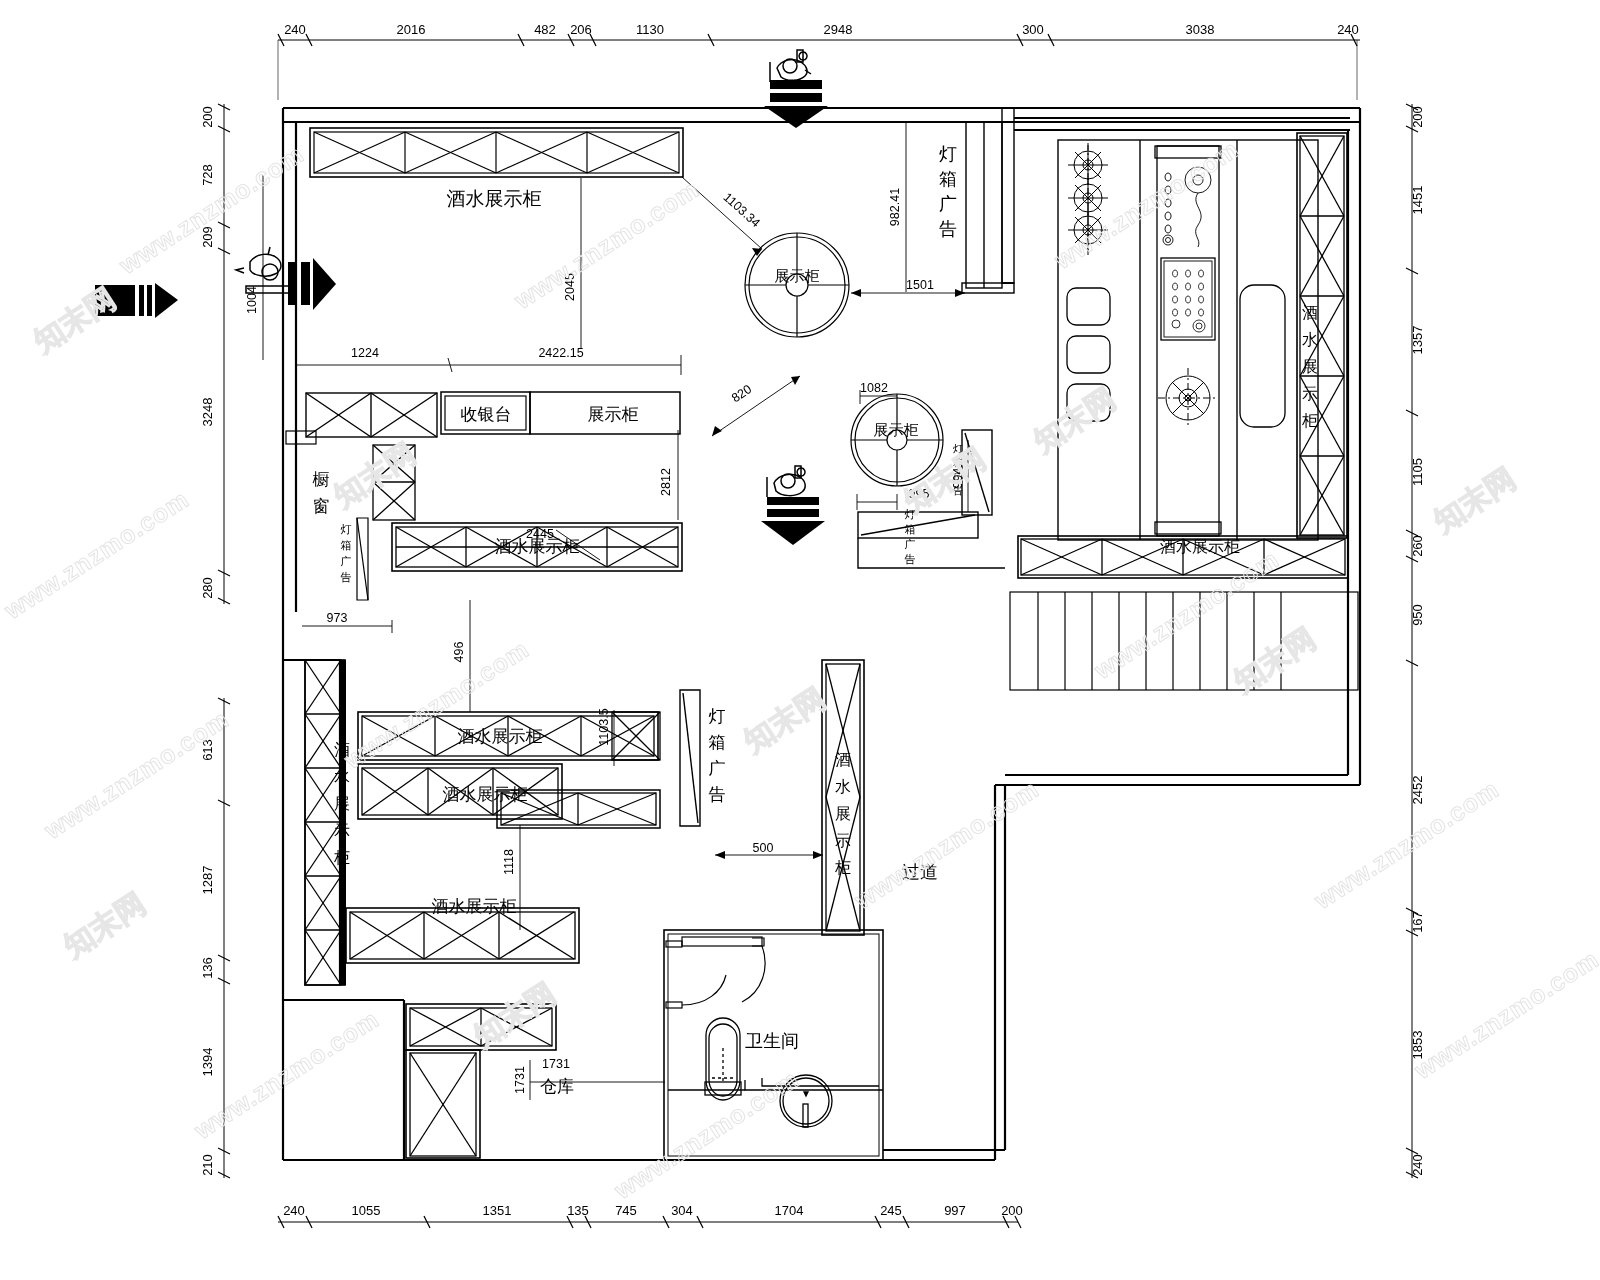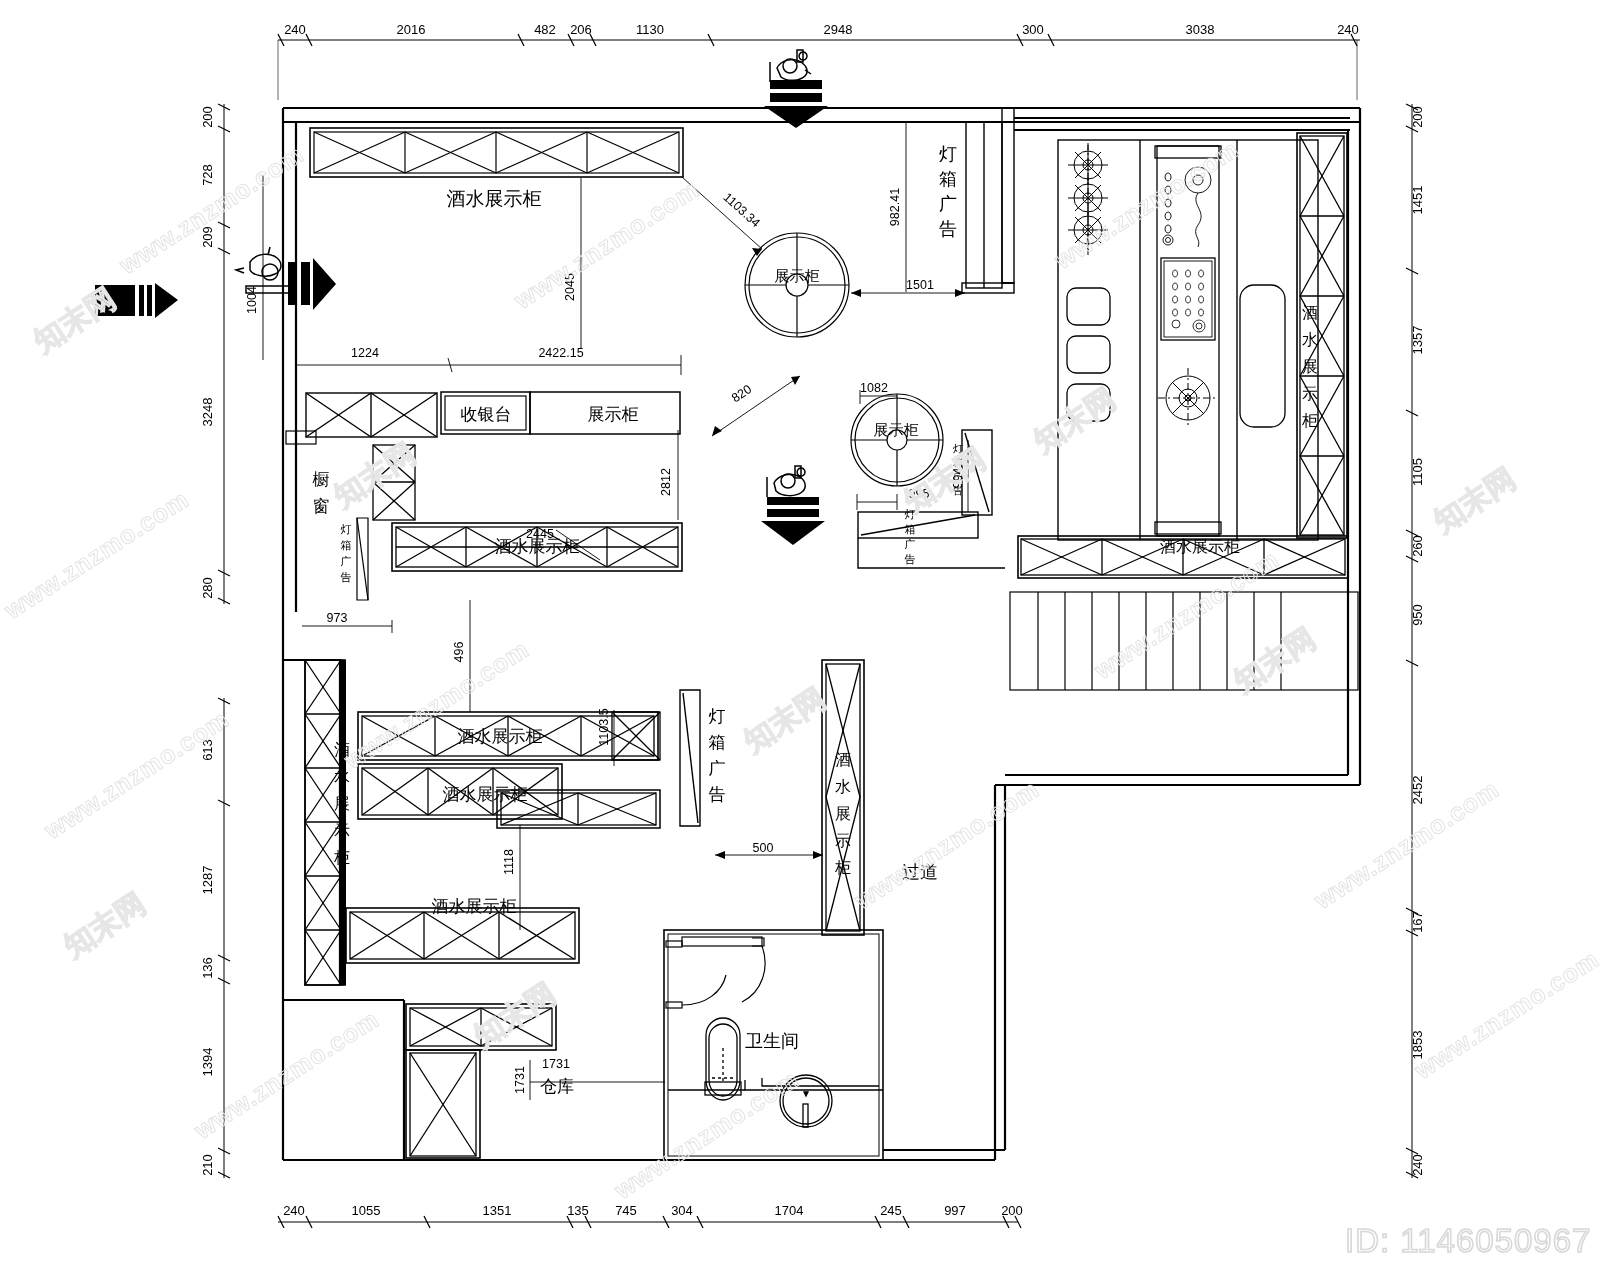--- a/index.html
+++ b/index.html
@@ -763,15 +763,14 @@
 <div class="wm wm-en" style="left:1040px; top:190px;  transform:rotate(-33deg);">www.znzmo.com</div>
 <div class="wm wm-cn" style="left:1030px; top:400px;  transform:rotate(-33deg);">知末网</div>
 <div class="wm wm-en" style="left:1080px; top:600px;  transform:rotate(-33deg);">www.znzmo.com</div>
 <div class="wm wm-cn" style="left:1230px; top:640px;  transform:rotate(-33deg);">知末网</div>
 <div class="wm wm-en" style="left:1300px; top:830px;  transform:rotate(-33deg);">www.znzmo.com</div>
 <div class="wm wm-cn" style="left:1430px; top:480px;  transform:rotate(-33deg);">知末网</div>
 <div class="wm wm-en" style="left:1400px; top:1000px; transform:rotate(-33deg);">www.znzmo.com</div>
 <div class="wm wm-cn" style="left:900px;  top:460px;  transform:rotate(-33deg);">知末网</div>
 <div class="wm wm-en" style="left:30px;   top:760px;  transform:rotate(-33deg);">www.znzmo.com</div>
 
-<div class="logo-id" style="left:1345px; top:1222px;">ID: 1146050967</div>
 
 </div>
 
 </body></html>

